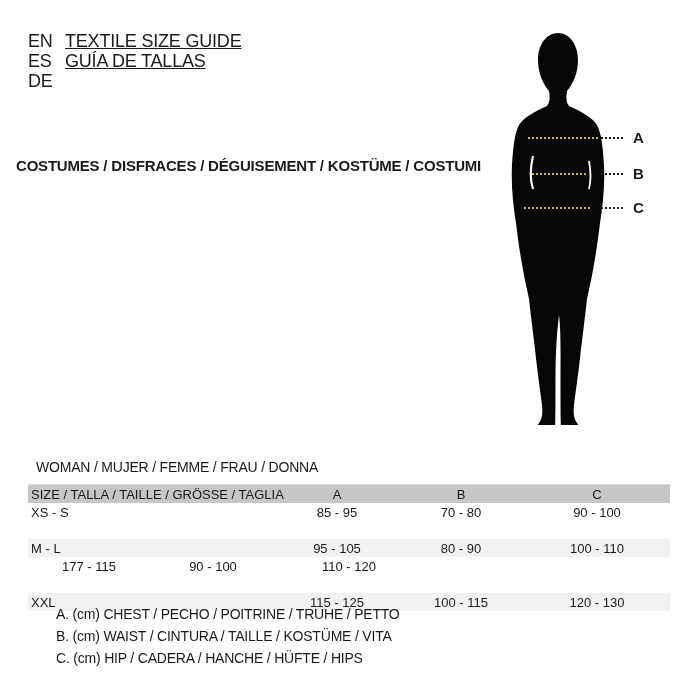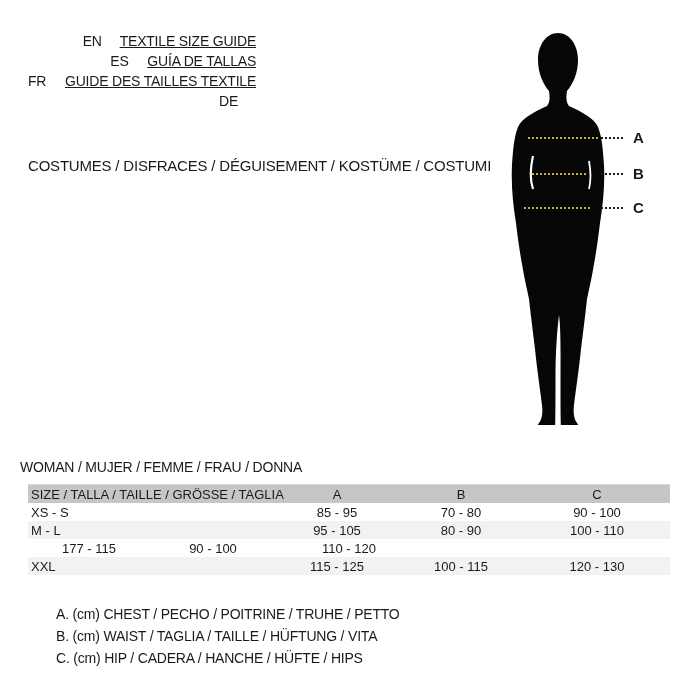--- a/index.html
+++ b/index.html
@@ -8,53 +8,53 @@
     font-family: "Liberation Sans", sans-serif;
     background:#ffffff;
     color:#1a1a1a;
     position:relative;
     overflow:hidden;
   }
   .page { position:absolute; inset:0; background:#fff; }
 
   
   .lang-list { position:absolute; left:28px; top:31px; }
-  .lang-row { display:flex; line-height:20px; font-size:14px; letter-spacing:-0.2px;justify-content:flex-end; }
+  .lang-row { display:flex; line-height:20px; font-size:18px; letter-spacing:-0.2px; }
   .lang-code { width:37px; flex:0 0 37px; }
   .lang-label { white-space:nowrap;text-decoration:underline; }
 
   
   .category-title {
-    position:absolute; left:28px; top:157px;
-    font-size:15px; font-weight:normal; letter-spacing:-0.2px; white-space:nowrap;
+    position:absolute; left:16px; top:157px;
+    font-size:15px; font-weight:bold; letter-spacing:-0.2px; white-space:nowrap;
   }
 
   
   .figure-wrap { position:absolute; left:503px; top:33px; width:110px; height:392px; }
   .figure-wrap svg { display:block; width:110px; height:392px; }
 
   .mline { position:absolute; height:2px; }
   .mline.yellow { background:repeating-linear-gradient(90deg, #c9b431 0 2px, transparent 2px 4px); }
   .mline.black  { background:repeating-linear-gradient(90deg, #1a1a1a 0 2px, transparent 2px 4px); }
   .mlabel {
     position:absolute; left:633px; width:20px;
     font-size:15px; font-weight:bold; line-height:16px;
   }
 
   
   .section-title {
-    position:absolute; left:20px; top:459px;
+    position:absolute; left:36px; top:459px;
     font-size:14px; letter-spacing:-0.2px; white-space:nowrap;
   }
   .size-table { position:absolute; left:28px; top:484px; width:642px; font-size:13px; }
   .t-row { display:flex; align-items:center; height:18px; }
   .t-row.header {
     height:19px; background:#c6c6c6; border-top:1px solid #d8d8d8;
   }
-  .t-row.alt { background:#f2f2f2; }
+  .t-row.alt { background:#f2f2f2;margin-top:18px; }
   .col-size { width:248px; flex:0 0 248px; text-align:left; padding-left:3px; white-space:nowrap; }
   .col-a { width:122px; flex:0 0 122px; text-align:center; }
   .col-b { width:126px; flex:0 0 126px; text-align:center; }
   .col-c { width:146px; flex:0 0 146px; text-align:center; }
 
   
   .notes { position:absolute; left:28px; top:603px;margin-left:28px; }
   .note-row { font-size:14px; line-height:22px; letter-spacing:-0.2px; white-space:nowrap; }
 </style>
 </head>
@@ -63,24 +63,20 @@
 <div class="page">
 
   <div class="lang-list">
     <div class="lang-row">
       <span class="lang-code">EN</span>
       <span class="lang-label">TEXTILE SIZE GUIDE</span>
     </div>
     <div class="lang-row">
       <span class="lang-code">ES</span>
       <span class="lang-label">GUÍA DE TALLAS</span>
-    </div>
-    <div class="lang-row">
-      <span class="lang-code">FR</span>
-      <span class="lang-label">GUIDE DES TAILLES TEXTILE</span>
     </div>
     <div class="lang-row">
       <span class="lang-code">DE</span>
     </div>
   </div>
 
   <div class="category-title">COSTUMES / DISFRACES / DÉGUISEMENT / KOSTÜME / COSTUMI</div>
 
   <div class="figure-wrap">
     <svg viewBox="0 0 110 392" xmlns="http://www.w3.org/2000/svg">
@@ -162,17 +158,17 @@
     <div class="t-row alt">
       <div class="col-size">XXL</div>
       <div class="col-a">115 - 125</div>
       <div class="col-b">100 - 115</div>
       <div class="col-c">120 - 130</div>
     </div>
   </div>
 
   <div class="notes">
     <div class="note-row">A. (cm) CHEST / PECHO / POITRINE / TRUHE / PETTO</div>
-    <div class="note-row">B. (cm) WAIST / TAGLIA / TAILLE / HÜFTUNG / VITA</div>
+    <div class="note-row">B. (cm) WAIST / CINTURA / TAILLE / KOSTÜME / VITA</div>
     <div class="note-row">C. (cm) HIP / CADERA / HANCHE / HÜFTE / HIPS</div>
   </div>
 
 </div>
 
 </body></html>

